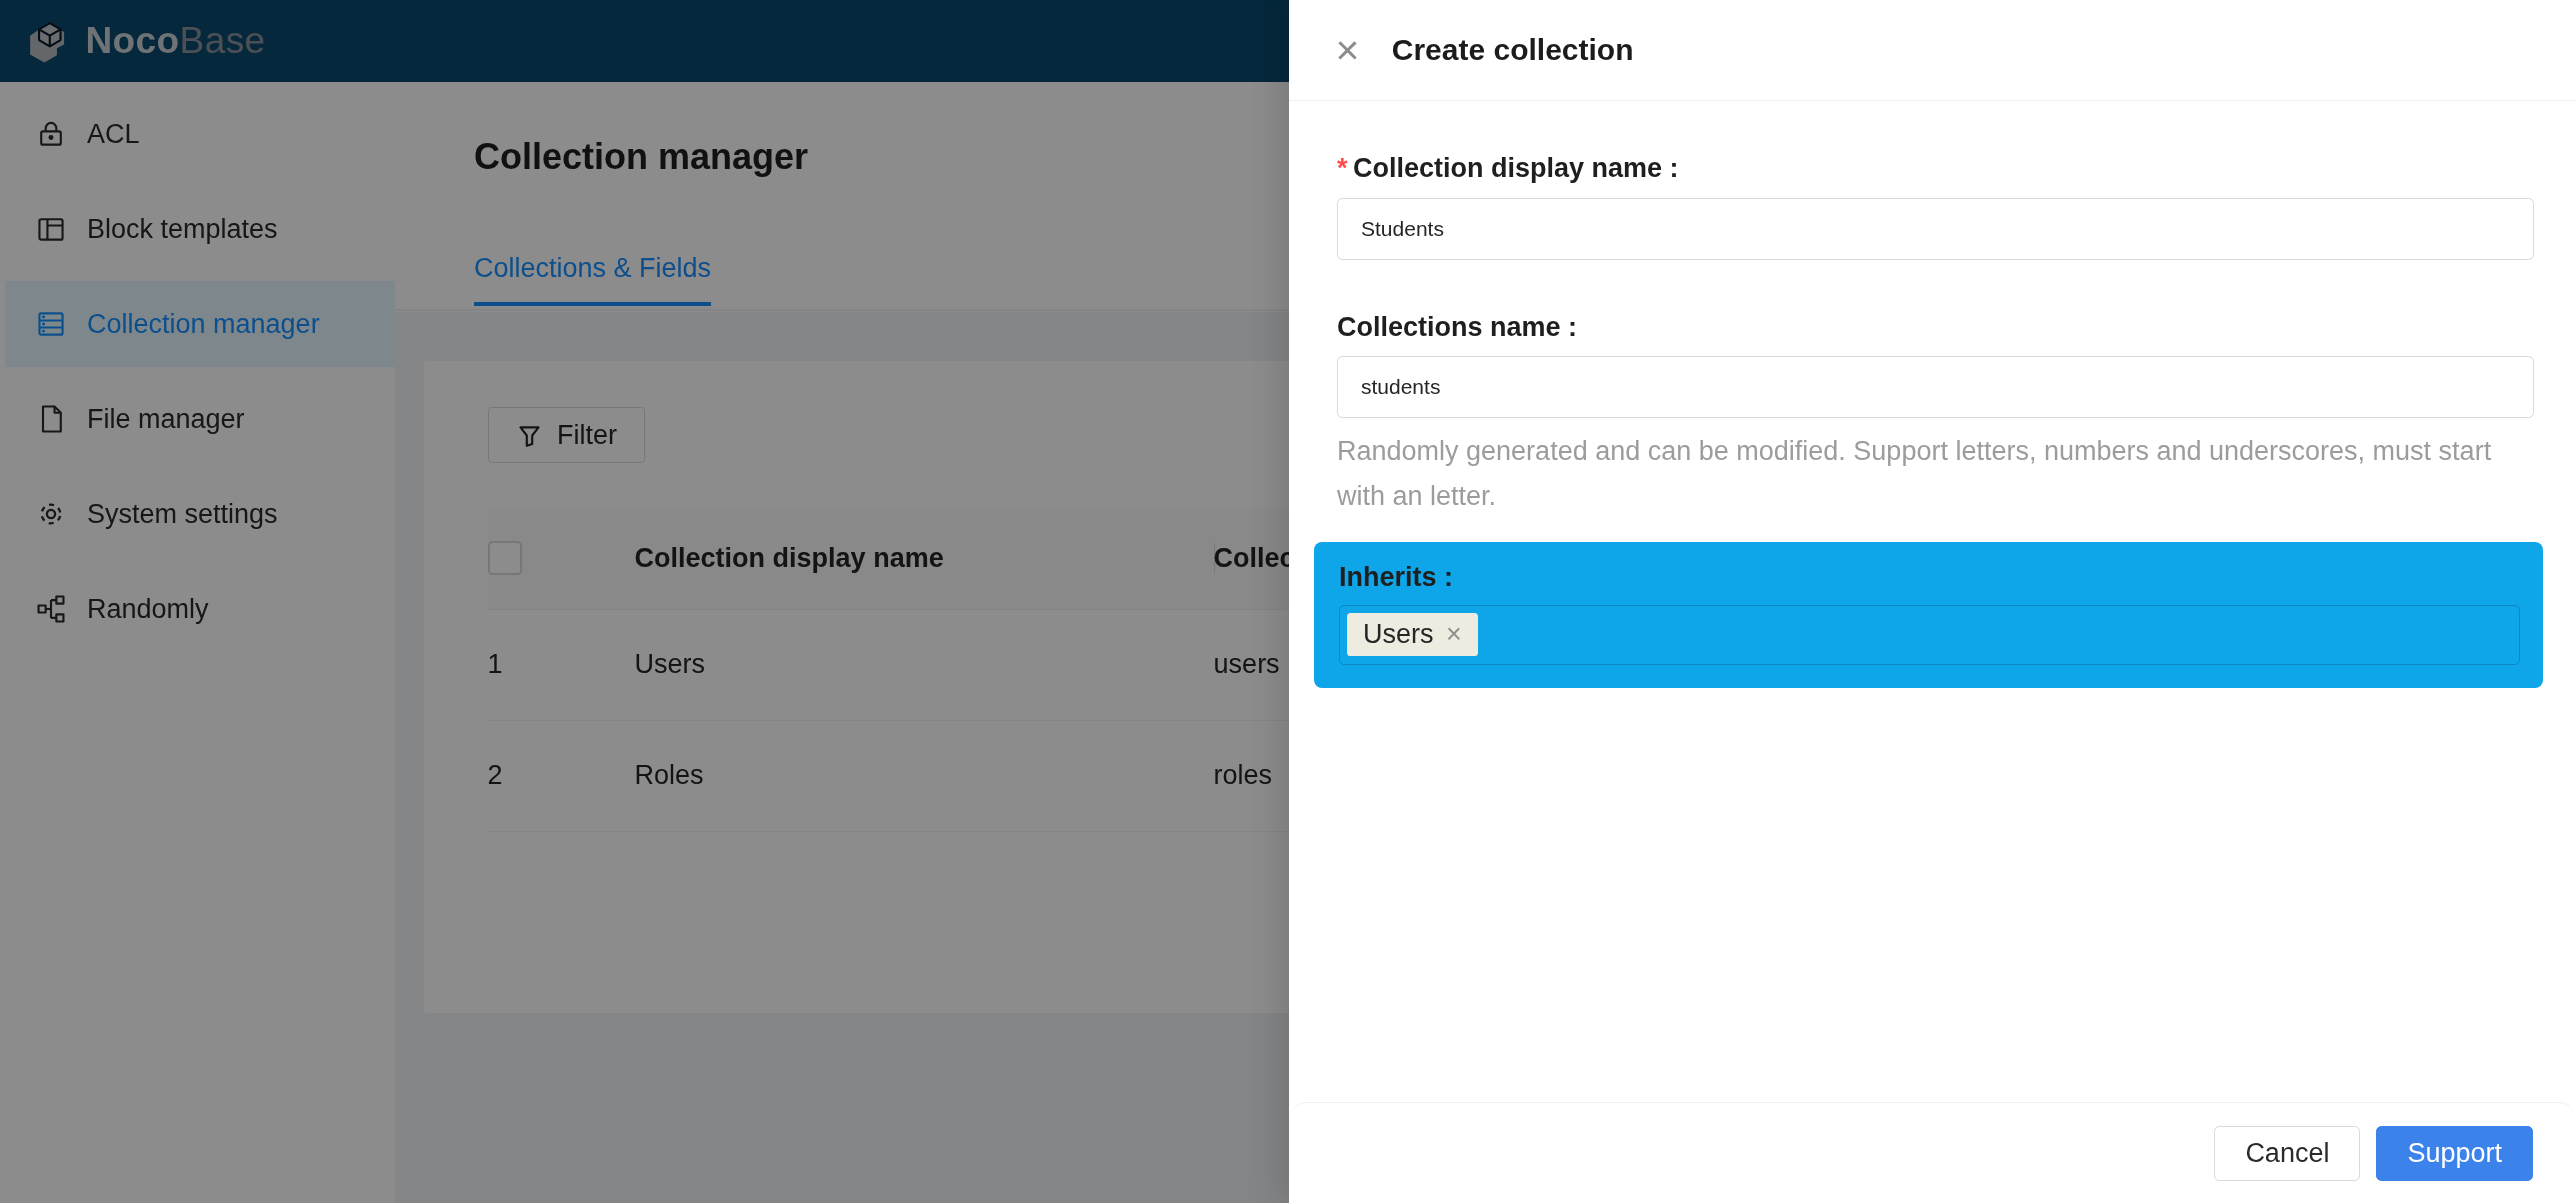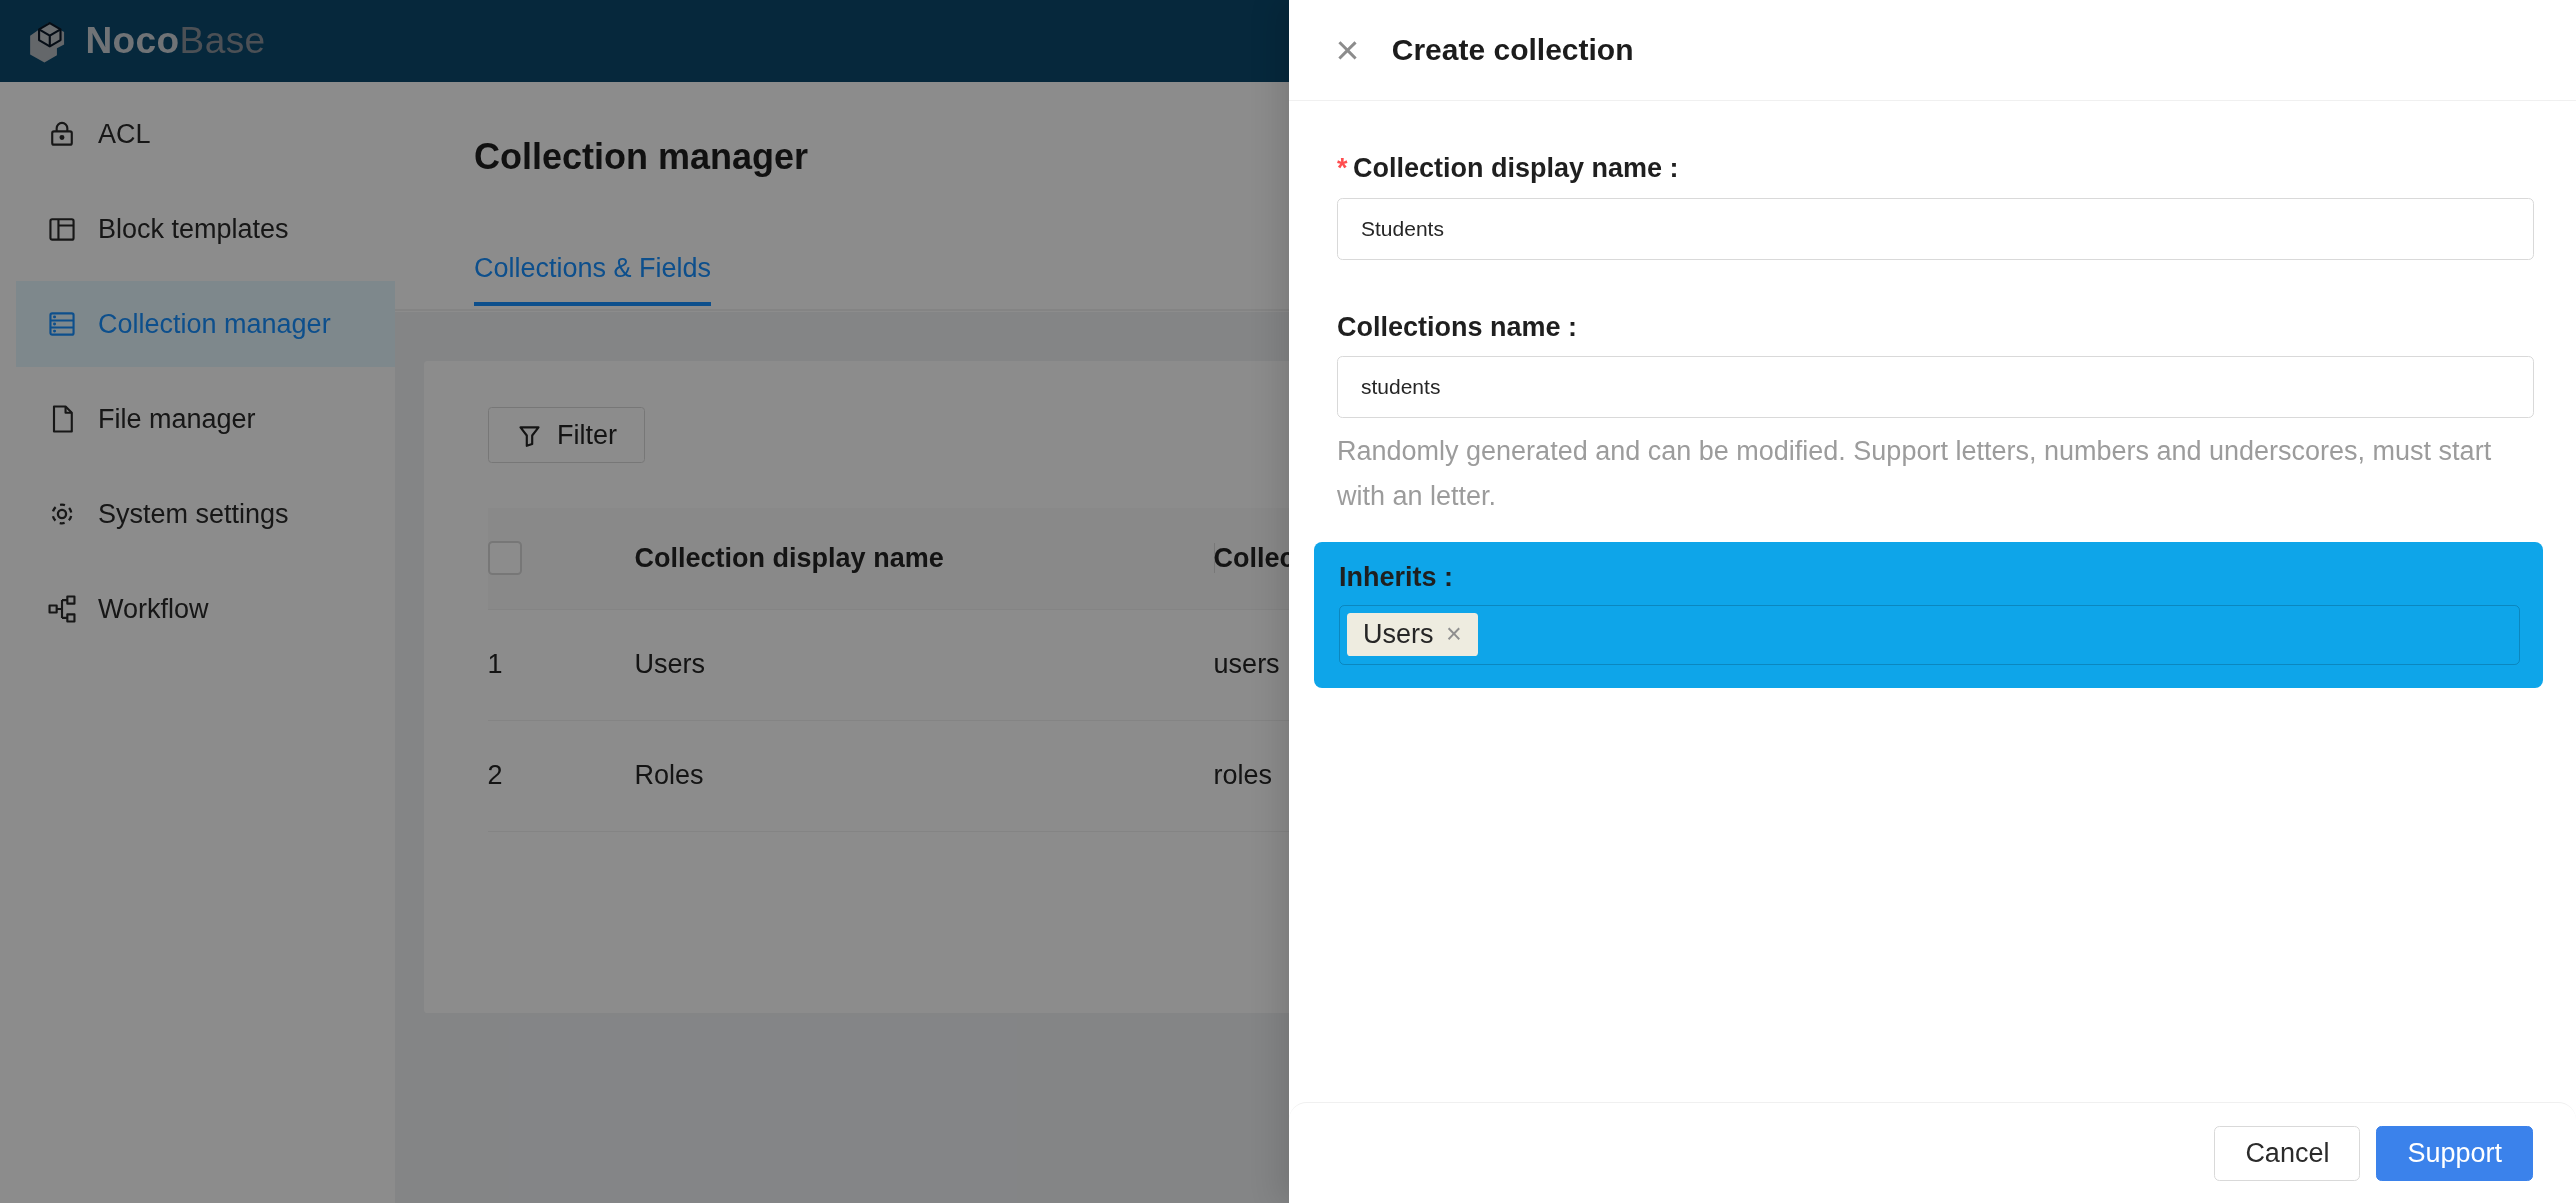--- a/index.html
+++ b/index.html
@@ -12,21 +12,21 @@
   .topbar{
     position:absolute; left:0; top:0; width:2576px; height:82px;
     background:#0c4a6e; display:flex; align-items:center; padding-left:23px; box-sizing:border-box;
   }
   .brand{display:flex; align-items:center; gap:12.5px;}
   .brand-text{font-size:37px; letter-spacing:0.4px;}
   .brand-bold{color:#ccd2d8; font-weight:800;}
   .brand-light{color:#8a929b; font-weight:300;}
   
   .sidebar{
-    position:absolute; left:16px; top:82px; width:395px; height:1121px;
+    position:absolute; left:5px; top:82px; width:395px; height:1121px;
     background:#ffffff; border-right:1.8px solid #f0f0f0; box-sizing:border-box; padding-top:9px;
   }
   .menu-item{
     height:86px; margin-bottom:9px; display:flex; align-items:center; gap:20.5px;
     padding-left:29.5px; font-size:27px; color:#2b2b2b; cursor:pointer; box-sizing:border-box;
   }
   .menu-item svg{flex:0 0 auto;}
   .menu-item.active{background:#e6f7ff; color:#1890ff;}
   
   .main{position:absolute; left:395px; top:82px; right:0; bottom:0;}
@@ -171,21 +171,21 @@
       </svg>
       <span>System settings</span>
     </div>
     <div class="menu-item">
       <svg class="mi-icon" width="32" height="32" viewBox="0 0 36 36" fill="none" stroke="currentColor" stroke-width="2.4" stroke-linejoin="round">
         <rect x="4" y="14" width="8" height="8"></rect>
           <rect x="24" y="4" width="8" height="8"></rect>
           <rect x="24" y="24" width="8" height="8"></rect>
         <path d="M12 18 H18 M18 8 V28 M18 8 H24 M18 28 H24"></path>
       </svg>
-      <span>Workflow</span>
+      <span>Randomly</span>
     </div>
   </div>
 
   <div class="main">
     <div class="page-header">
       <div class="page-title">Collection manager</div>
       <div class="tabbar-line"></div>
       <div class="tab">Collections &amp; Fields</div>
     </div>
     <div class="page-body">

